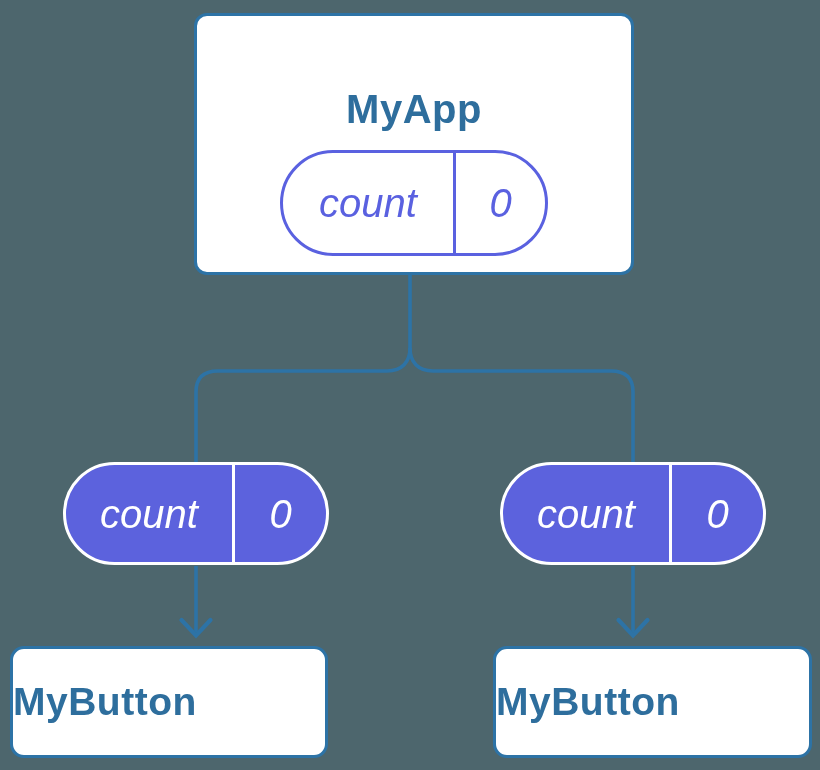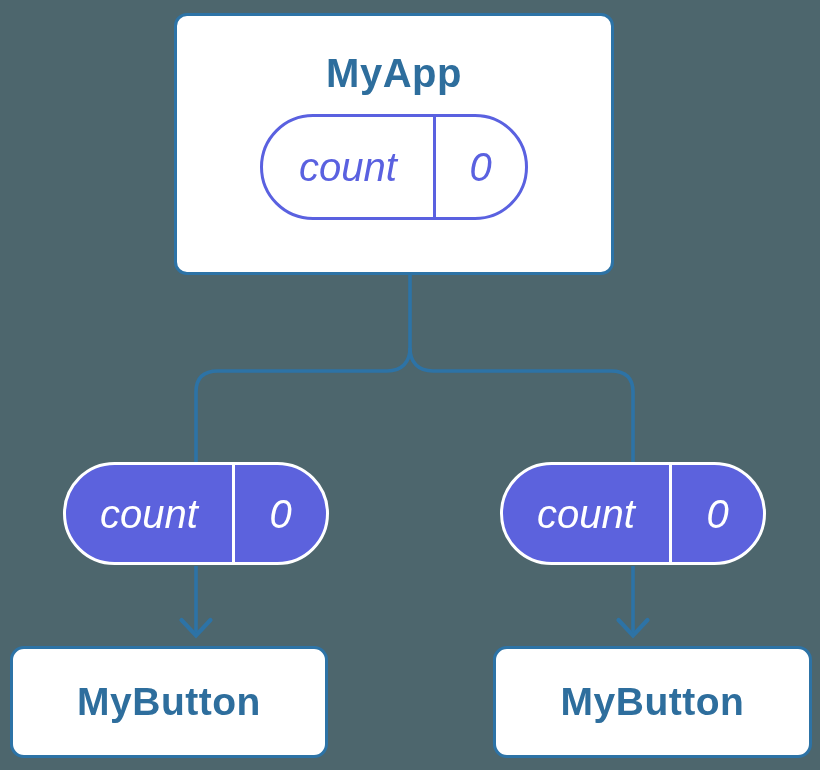--- a/index.html
+++ b/index.html
@@ -25,32 +25,32 @@
   .connector-svg path {
     fill: none;
     stroke: #2d73a6;
   }
   .line { stroke-width: 3.6px; }
   .arrowhead { stroke-width: 4.2px; stroke-linecap: round; stroke-linejoin: miter; }
 
   
   .root-card {
     position: absolute;
-    left: 174px;
+    left: 194px;
     top: 13px;
     width: 440px;
     height: 262px;
     box-sizing: border-box;
     background: #ffffff;
     border: 3px solid #2d73a6;
     border-radius: 13px;
     display: flex;
     flex-direction: column;
     align-items: center;
-    padding-top: 36px;
+    padding-top: 72px;
   }
   .component-label {
     font-size: 40px;
     line-height: 1.05;
     font-weight: 700;
     color: #2e6e9d;
     letter-spacing: 0.5px;
   }
 
   
@@ -97,21 +97,21 @@
   .child-card {
     position: absolute;
     width: 318px;
     height: 112px;
     box-sizing: border-box;
     background: #ffffff;
     border: 3px solid #2d73a6;
     border-radius: 14px;
     display: flex;
     align-items: center;
-    justify-content: center;
+    justify-content: flex-start;
   }
   .child-card .component-label { font-size: 39px; }
   .child-card-left  { left: 10px;  top: 646px; }
   .child-card-right { left: 493px; top: 646px; width: 319px; }
 </style>
 </head>
 <body>
 
 <div class="canvas">
 

